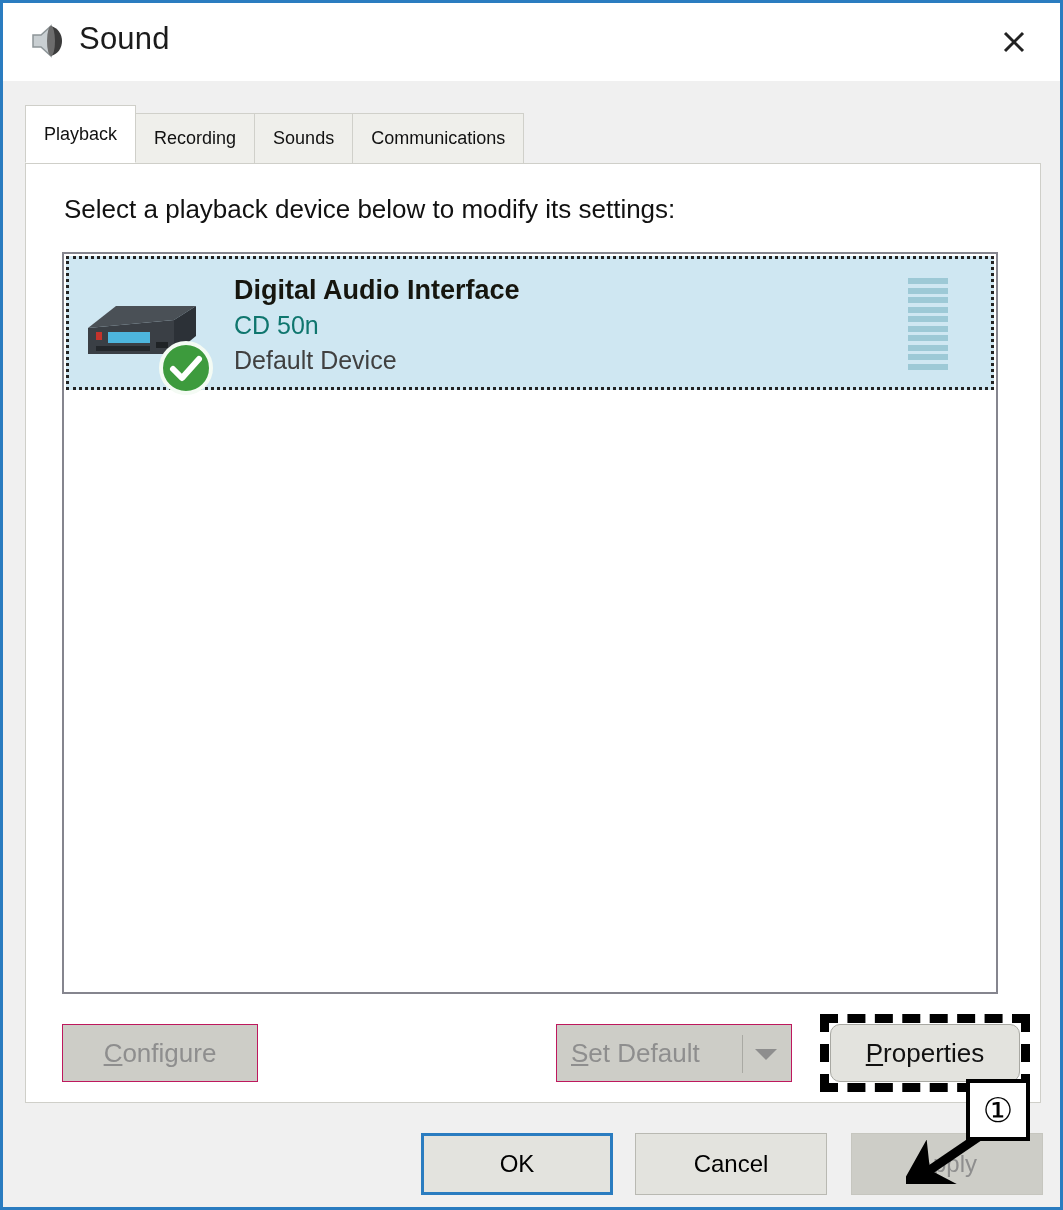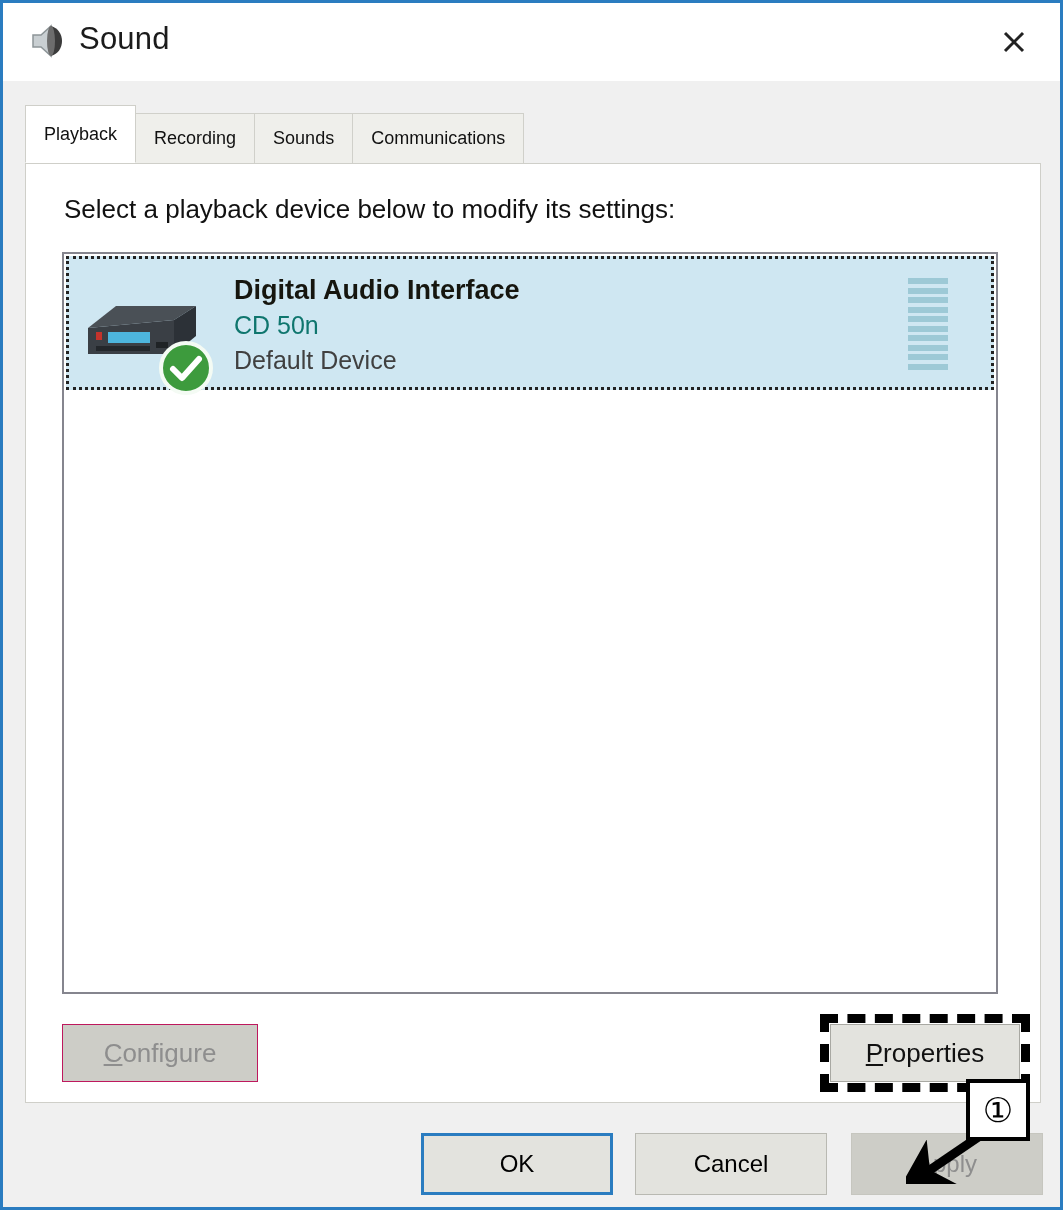--- a/index.html
+++ b/index.html
@@ -202,21 +202,21 @@
   }
   #setdefault-arrow {
     position: absolute;
     right: 14px; top: 24px;
     width: 0; height: 0;
     border-left: 11px solid transparent;
     border-right: 11px solid transparent;
     border-top: 11px solid #8e8e8e;
   }
 
-  #properties-button { left: 804px; top: 860px; width: 190px; }
+  #properties-button { left: 804px; top: 860px; width: 190px; border-radius: 10px; }
 
   
   #properties-highlight {
     position: absolute;
     left: 794px; top: 850px;
     width: 210px; height: 78px;
     border: 9px dashed #000000;
     z-index: 6;
     pointer-events: none;
   }
@@ -352,20 +352,25 @@
           <div class="vu-bar"></div>
         </div>
 
       </div>
     </div>
 
     <div class="midbtn disabled" id="configure-button">
       <span><span class="ul">C</span><span>onfigure</span></span>
     </div>
 
+    <div class="midbtn disabled" id="setdefault-button">
+      <span><span class="ul">S</span><span>et Default</span></span>
+      <div id="setdefault-split"></div>
+      <div id="setdefault-arrow"></div>
+    </div>
 
     <div class="midbtn enabled" id="properties-button">
       <span><span class="ul">P</span><span>roperties</span></span>
     </div>
 
     <div id="properties-highlight"></div>
 
     <svg id="callout-arrow" viewBox="0 0 120 80">
       <defs>
         <marker id="ah" markerWidth="6" markerHeight="6" refX="2.4" refY="3" orient="auto" markerUnits="strokeWidth">

